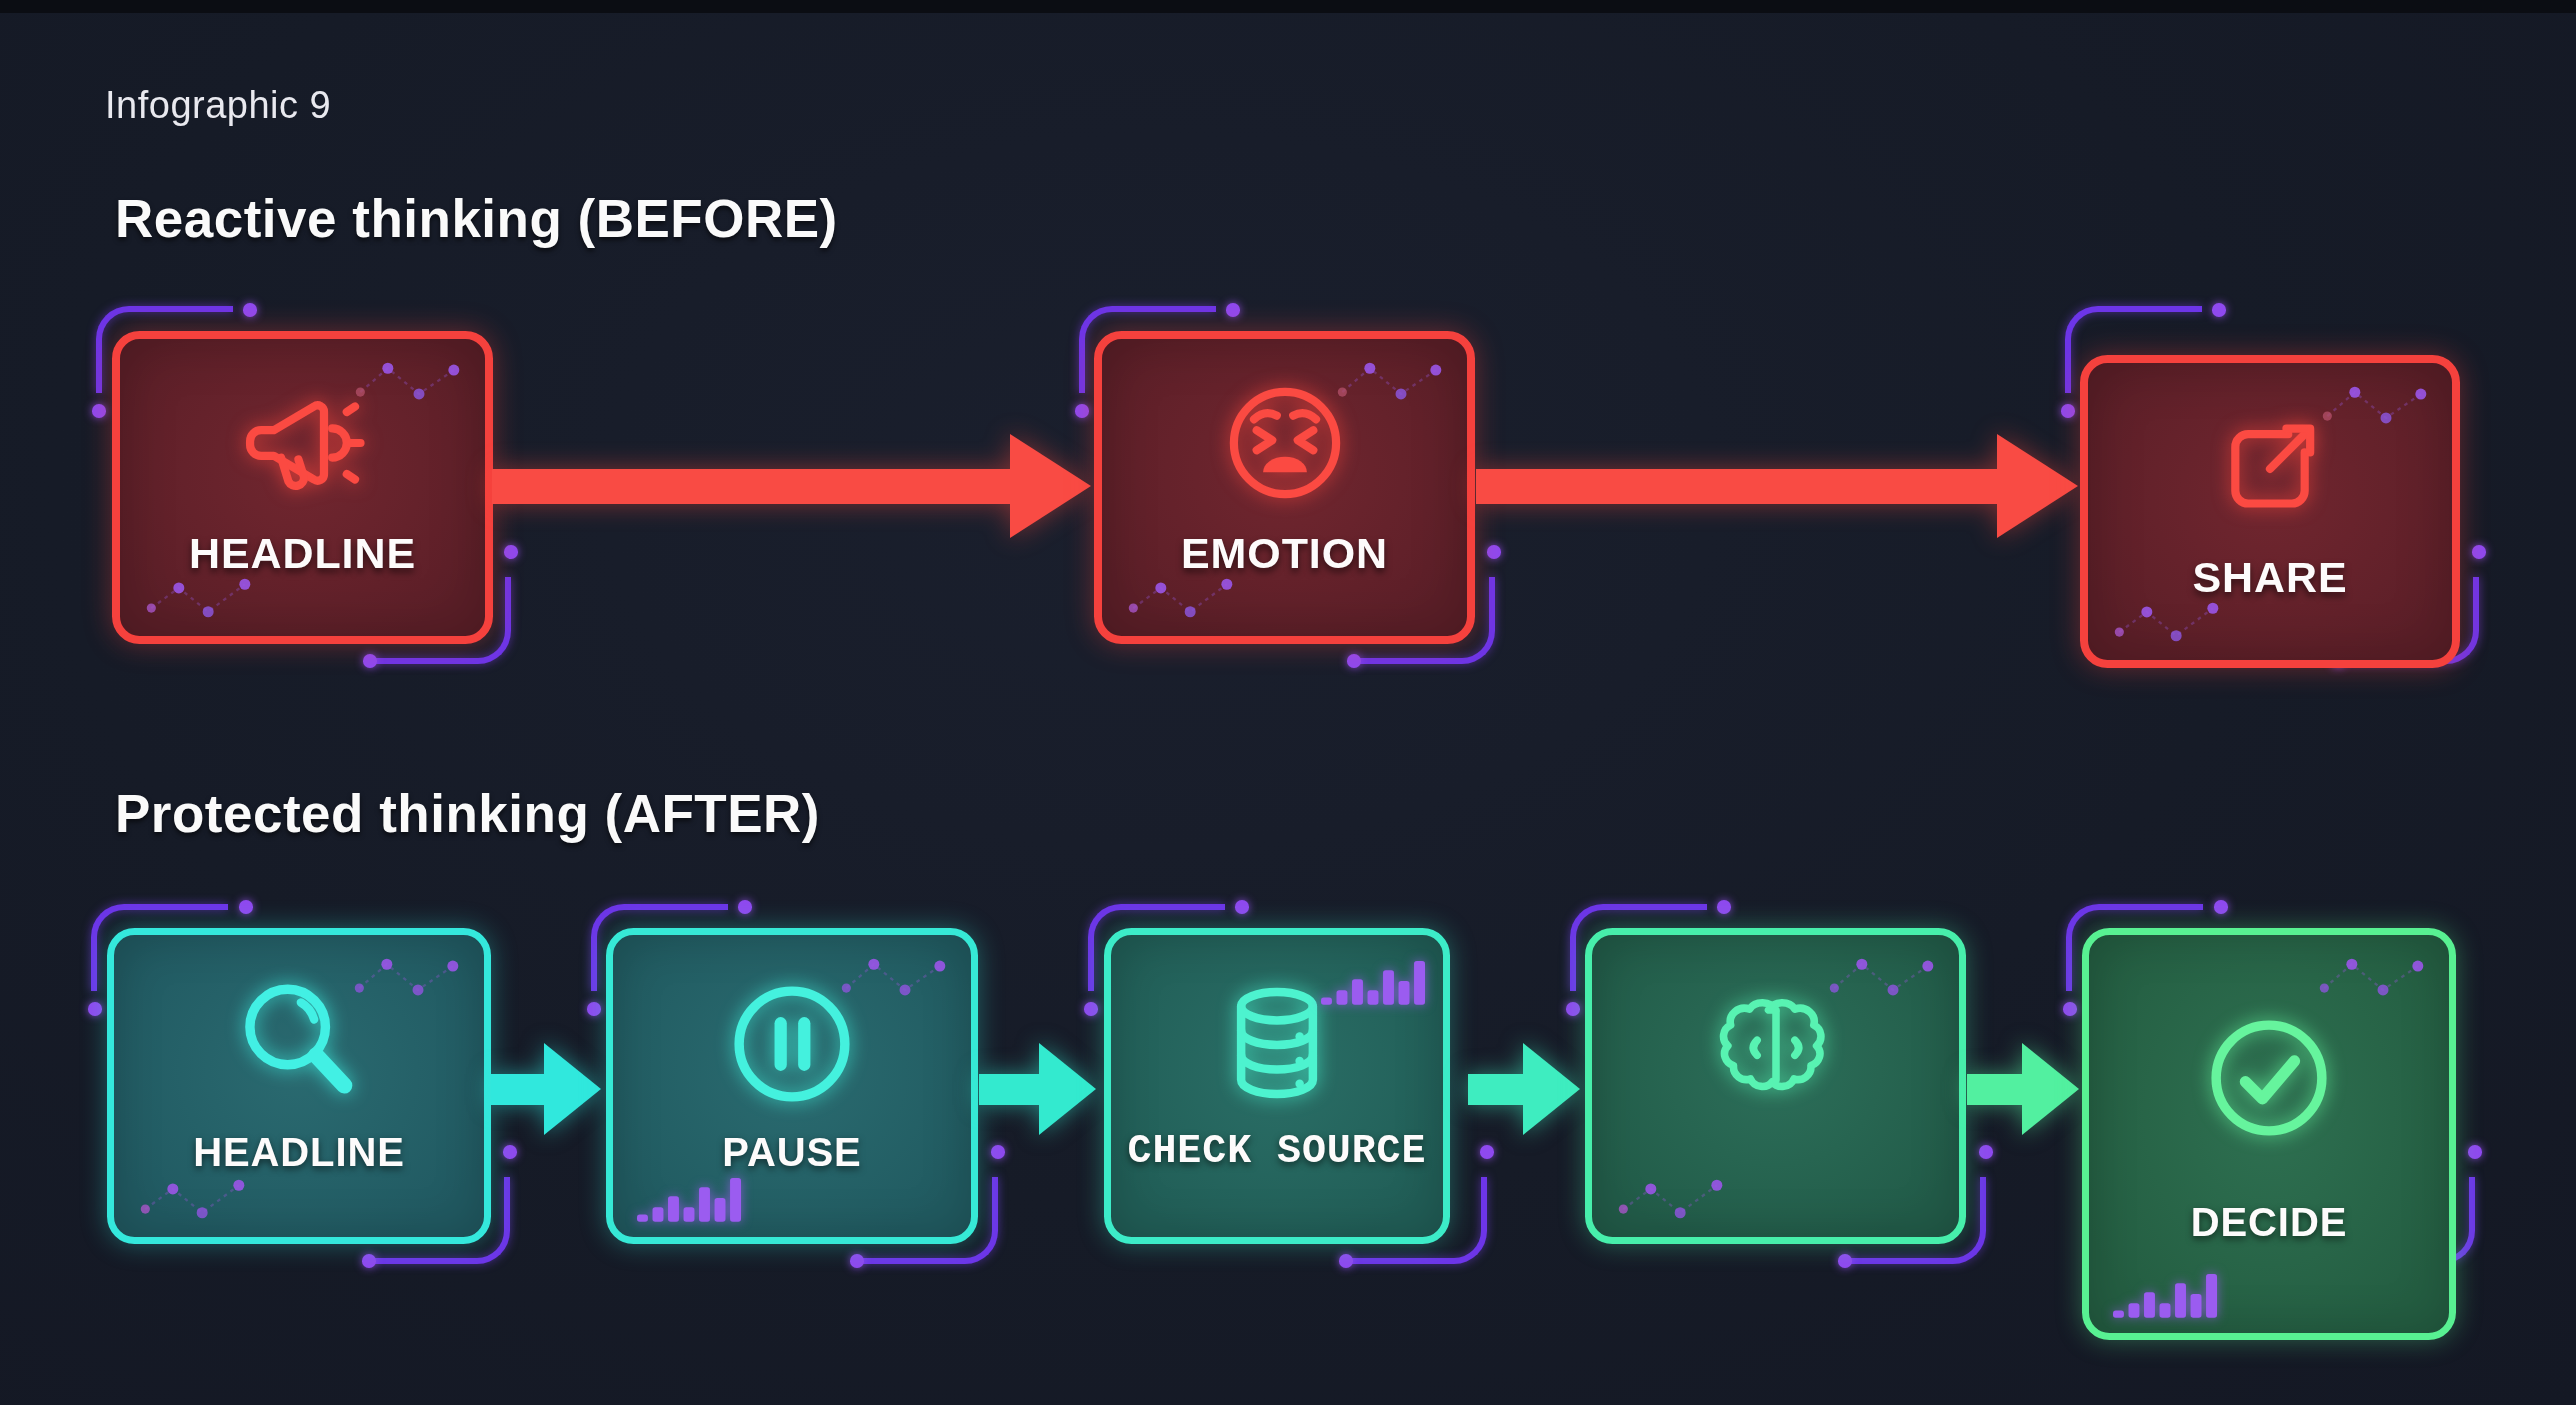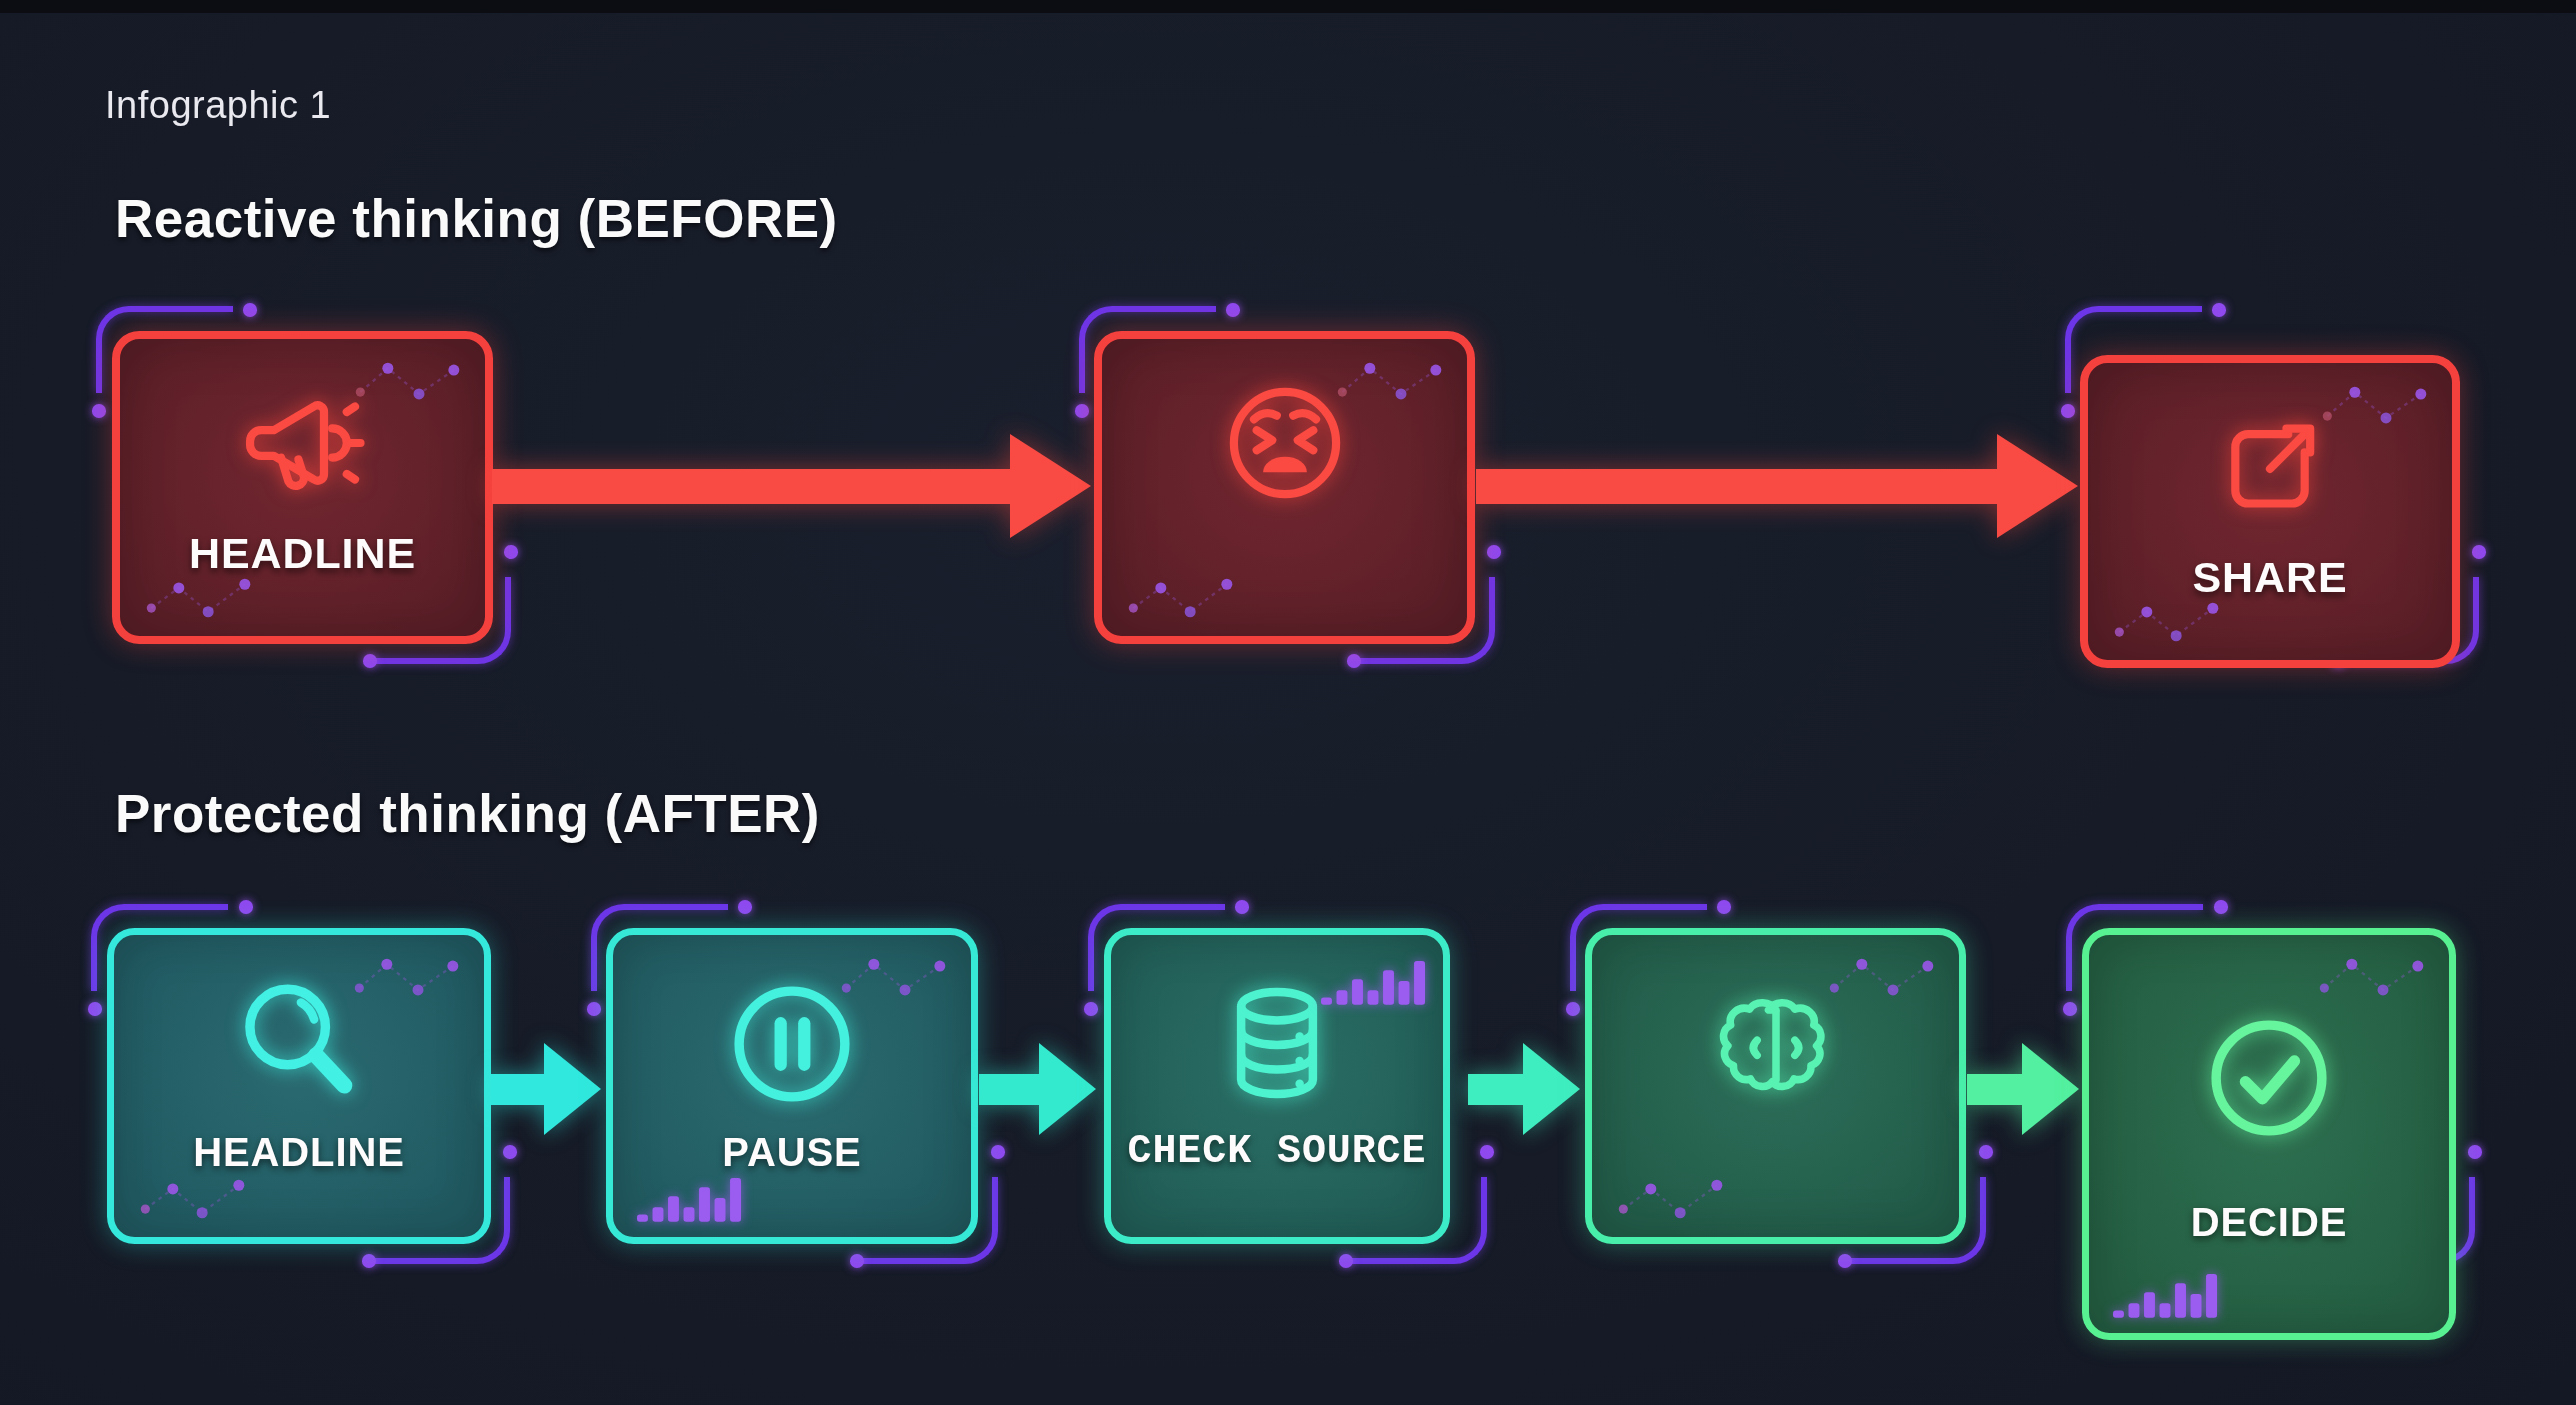--- a/index.html
+++ b/index.html
@@ -75,21 +75,21 @@
   .deco.bl{left:24px;bottom:14.6px;}
   .deco.trbars{right:18.3px;top:24px;}
   .bars{filter:drop-shadow(0 0 5.5px rgba(155,92,240,.7));}
 </style>
 </head>
 <body>
 
 <div class="canvas">
   <div class="topstrip"></div>
 
-  <div class="kicker">Infographic 1</div>
+  <div class="kicker">Infographic 9</div>
   <div class="h2 before">Reactive thinking (BEFORE)</div>
   <div class="h2 after">Protected thinking (AFTER)</div>
 
   <div class="bracket tl" style="left:96px;top:306px;"></div>
   <div class="pdot" style="left:243px;top:303px;"></div>
   <div class="pdot" style="left:92px;top:404px;"></div>
   <div class="bracket br" style="left:374px;top:577px;"></div>
   <div class="pdot" style="left:363px;top:654px;"></div>
   <div class="pdot" style="left:504px;top:545px;"></div>
 
@@ -144,20 +144,21 @@
     <svg class="icon" width="156" height="146" viewBox="0 0 160 160">
       <g fill="none" stroke="currentColor" stroke-width="9" stroke-linecap="round" stroke-linejoin="round">
         <circle cx="80" cy="80" r="56"></circle>
         <path d="M46 54 q12-11 25-4"></path>
         <path d="M114 54 q-12-11-25-4"></path>
         <path d="M49 66 l17 11-17 11"></path>
         <path d="M111 66 l-17 11 17 11"></path>
         <path d="M56 112 a24 17 0 0 1 48 0 z" fill="currentColor" stroke="none"></path>
       </g>
     </svg>
+    <div class="label">EMOTION</div>
     <svg class="deco tr" width="110" height="46" viewBox="0 0 120 50">
       <polyline points="8,36 38,10 72,38 110,12" fill="none" stroke="rgba(150,85,215,0.35)" stroke-width="2.5" stroke-dasharray="4 5"></polyline>
       <circle cx="8" cy="36" r="5" fill="#b4506a" opacity="0.75"></circle>
         <circle cx="38" cy="10" r="6" fill="#9a55e8" opacity="0.9"></circle>
       <circle cx="72" cy="38" r="6" fill="#8b55d9" opacity="0.85"></circle>
         <circle cx="110" cy="12" r="6" fill="#9a55e8" opacity="0.9"></circle>
     </svg>
     <svg class="deco bl" width="110" height="46" viewBox="0 0 120 50">
       <polyline points="8,36 38,14 70,40 110,10" fill="none" stroke="rgba(150,85,215,0.35)" stroke-width="2.5" stroke-dasharray="4 5"></polyline>
       <circle cx="8" cy="36" r="5" fill="#a855c8" opacity="0.8"></circle>

